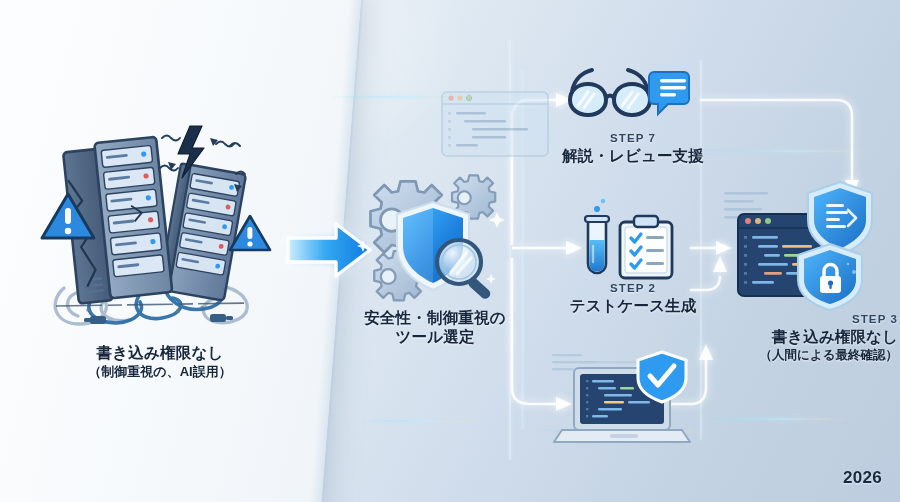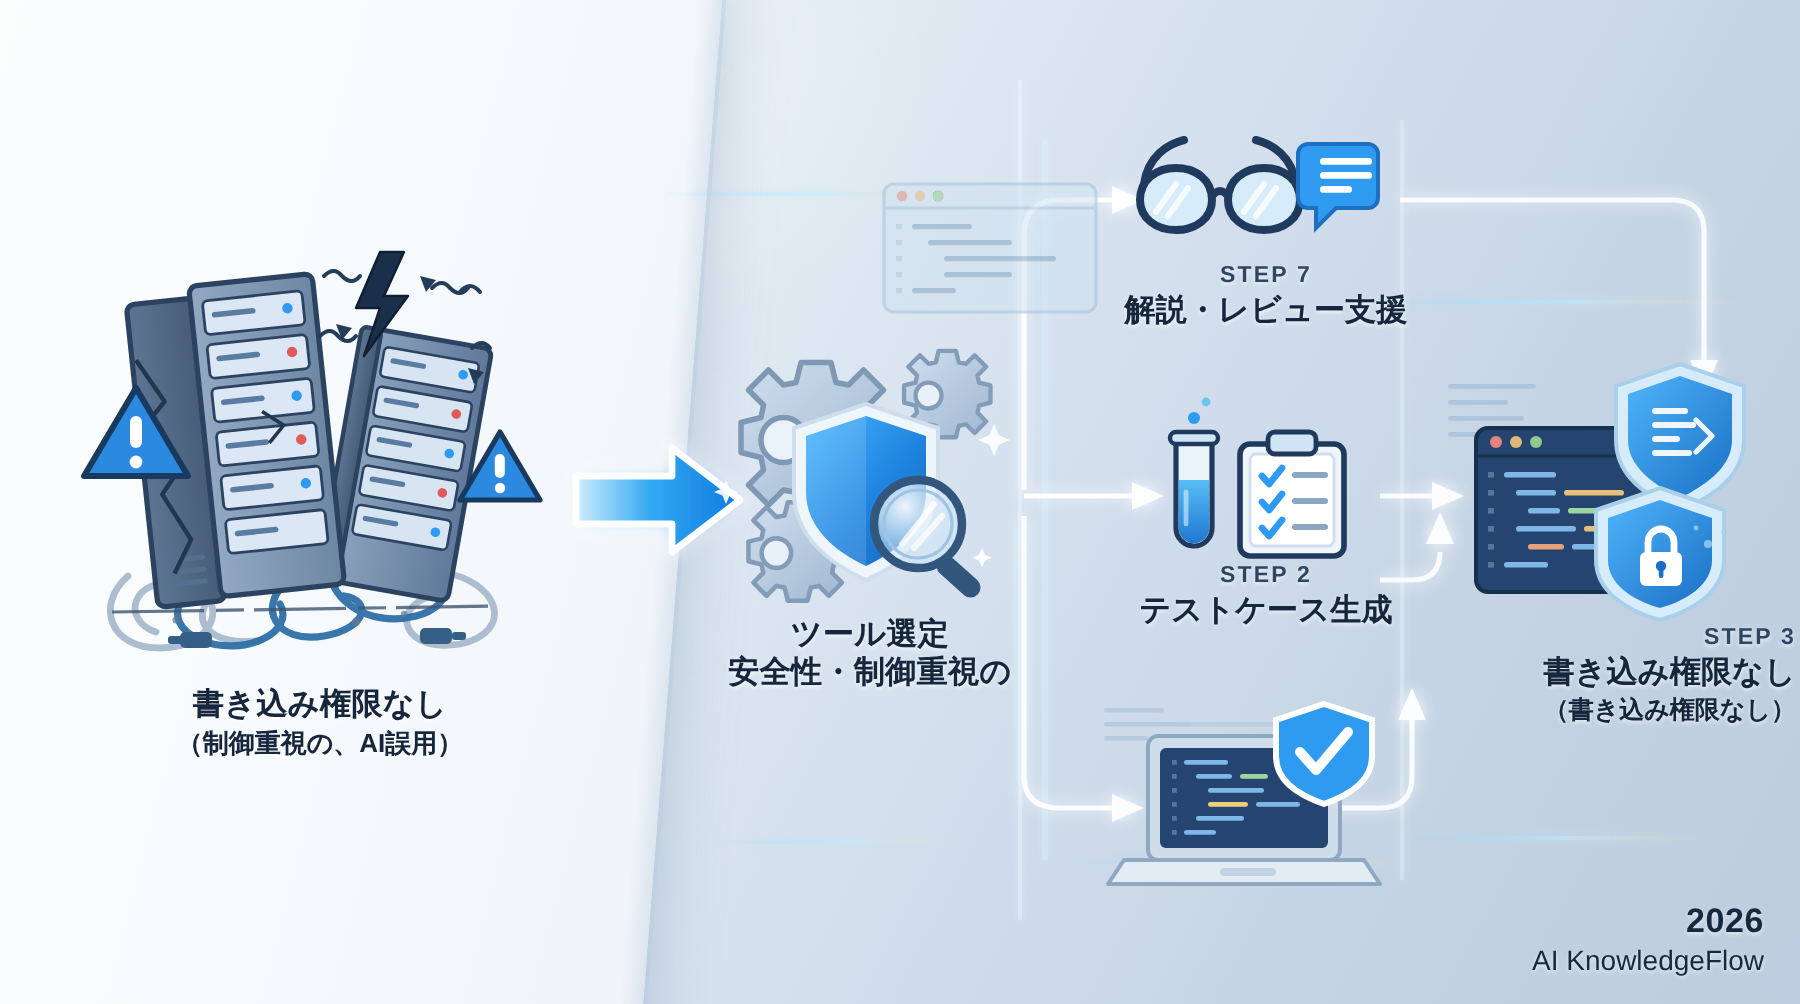--- a/index.html
+++ b/index.html
@@ -339,22 +339,22 @@
     </g>
 
     <g fill="#ffffff" opacity=".9">
       <path d="M152 34 l2.4 5.6 5.6 2.4 -5.6 2.4 -2.4 5.6 -2.4 -5.6 -5.6 -2.4 5.6 -2.4 z"></path>
       <path d="M18 62 l1.8 4.2 4.2 1.8 -4.2 1.8 -1.8 4.2 -1.8 -4.2 -4.2 -1.8 4.2 -1.8 z"></path>
       <path d="M146 96 l1.5 3.4 3.4 1.5 -3.4 1.5 -1.5 3.4 -1.5 -3.4 -3.4 -1.5 3.4 -1.5 z"></path>
     </g>
   </svg>
 
   <div class="cap" style="left:340px;top:308px;width:190px;">
+    <span class="t1">安全性・制御重視の</span>
     <span class="t1">ツール選定</span>
-    <span class="t1">安全性・制御重視の</span>
   </div>
 
   <svg class="node" style="left:440px;top:90px;" width="110" height="68" viewBox="0 0 110 68" opacity=".5">
     <rect x="2" y="2" width="106" height="64" rx="5" fill="#cfe2f2" stroke="#9dbdd8" stroke-width="1.6"></rect>
     <path d="M2 14 h106" stroke="#9dbdd8" stroke-width="1.4"></path>
     <g>
         <circle cx="11" cy="8" r="2.6" fill="#e2837f"></circle>
         <circle cx="20" cy="8" r="2.6" fill="#ddb878"></circle>
         <circle cx="29" cy="8" r="2.6" fill="#8fc храм"></circle>
         <circle cx="29" cy="8" r="2.6" fill="#8fc98c"></circle>
@@ -515,21 +515,21 @@
     <g fill="#9fd2f5" opacity=".8">
       <circle cx="132" cy="92" r="2"></circle>
         <circle cx="140" cy="86" r="1.4"></circle>
         <circle cx="126" cy="84" r="1.2"></circle>
     </g>
   </svg>
 
   <div class="steplabel" style="left:692px;top:312px;width:206px;text-align:right;">
     <span class="sn">STEP 3</span>
     <span class="st">書き込み権限なし</span>
-    <span class="ss">（書き込み権限なし）</span>
+    <span class="ss">（人間による最終確認）</span>
   </div>
 
   <svg class="node" style="left:552px;top:352px;" width="150" height="100" viewBox="0 0 150 100">
 
     <g fill="#9fbcd6" opacity=".5">
       <rect x="0" y="2" width="30" height="2.2" rx="1.1"></rect>
       <rect x="0" y="9" width="44" height="2.2" rx="1.1"></rect>
       <rect x="0" y="16" width="22" height="2.2" rx="1.1"></rect>
       <rect x="36" y="9" width="50" height="2.2" rx="1.1" opacity=".6"></rect>
     </g>
@@ -559,16 +559,15 @@
     <rect x="58" y="82" width="28" height="4" rx="2" fill="#c3d3e3"></rect>
 
     <g>
       <path d="M112 2 L136 10 L136 28 C136 40 126 47 112 52 C98 47 88 40 88 28 L88 10 Z" transform="translate(-2,-2)" fill="#2f9bf0" stroke="#ffffff" stroke-width="3"></path>
       <path d="M98 24 l8 9 16 -19" fill="none" stroke="#ffffff" stroke-width="5" stroke-linecap="round" stroke-linejoin="round"></path>
     </g>
   </svg>
 
   <div class="footer">
     <span class="yr">2026</span>
-    <span class="br">AI KnowledgeFlow</span>
   </div>
 
 </div>
 
 </body></html>

